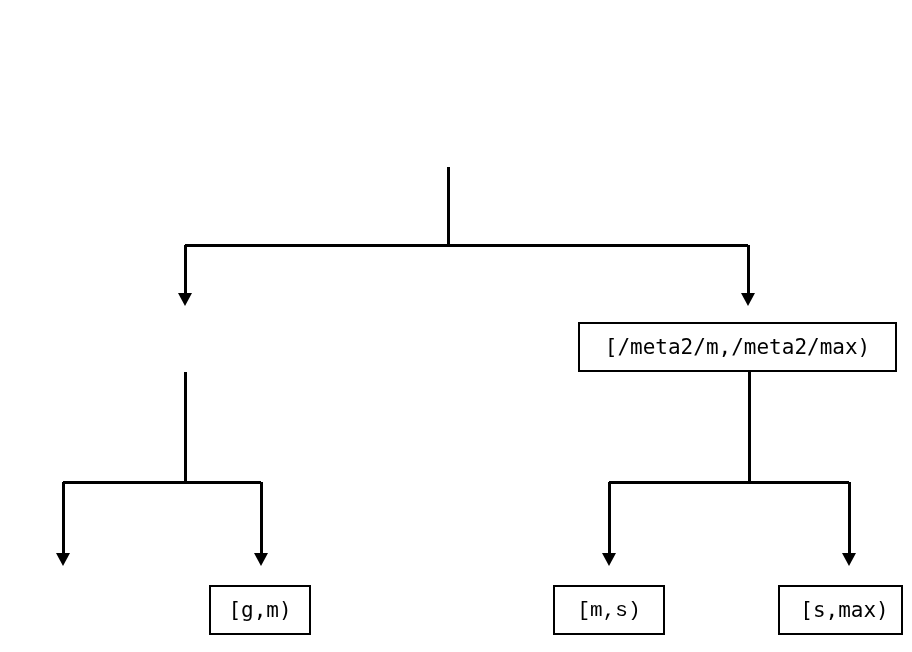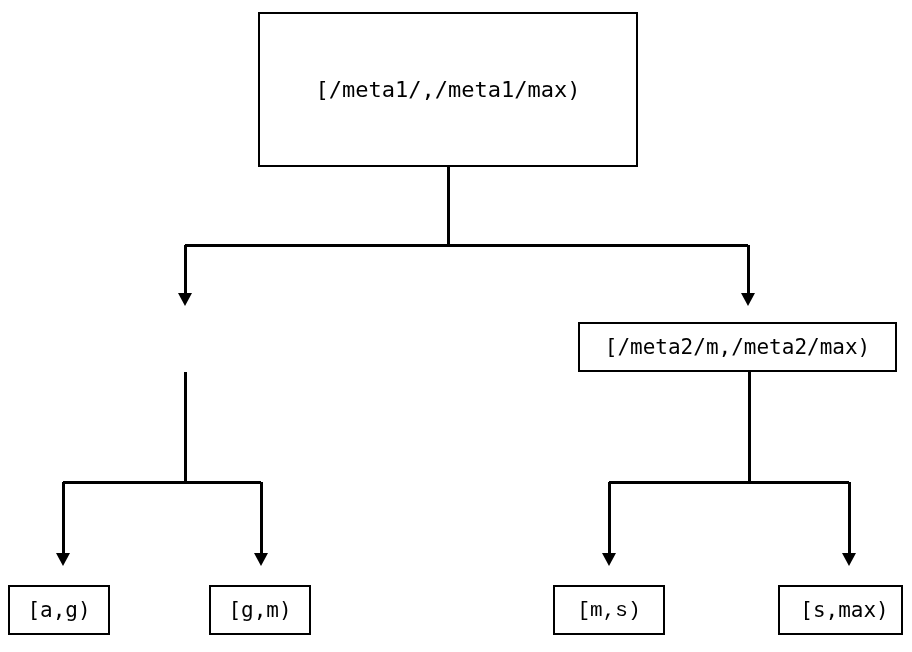--- a/index.html
+++ b/index.html
@@ -106,32 +106,26 @@
     <g fill="#000000" stroke="none">
       <polygon points="178,293 192,293 185,306"></polygon>
       <polygon points="741,293 755,293 748,306"></polygon>
       <polygon points="56,553 70,553 63,566"></polygon>
       <polygon points="254,553 268,553 261,566"></polygon>
       <polygon points="602,553 616,553 609,566"></polygon>
       <polygon points="842,553 856,553 849,566"></polygon>
     </g>
   </svg>
 
-  <div class="node node-root">
-    <span class="node-label">[/meta1/,/meta1/max)</span>
-  </div>
 
 
   <div class="node node-mid-right">
     <span class="node-label">[/meta2/m,/meta2/max)</span>
   </div>
 
-  <div class="node node-leaf node-leaf-ag">
-    <span class="node-label">[a,g)</span>
-  </div>
 
   <div class="node node-leaf node-leaf-gm">
     <span class="node-label">[g,m)</span>
   </div>
 
   <div class="node node-leaf node-leaf-ms">
     <span class="node-label">[m,s)</span>
   </div>
 
   <div class="node node-leaf node-leaf-smax">

